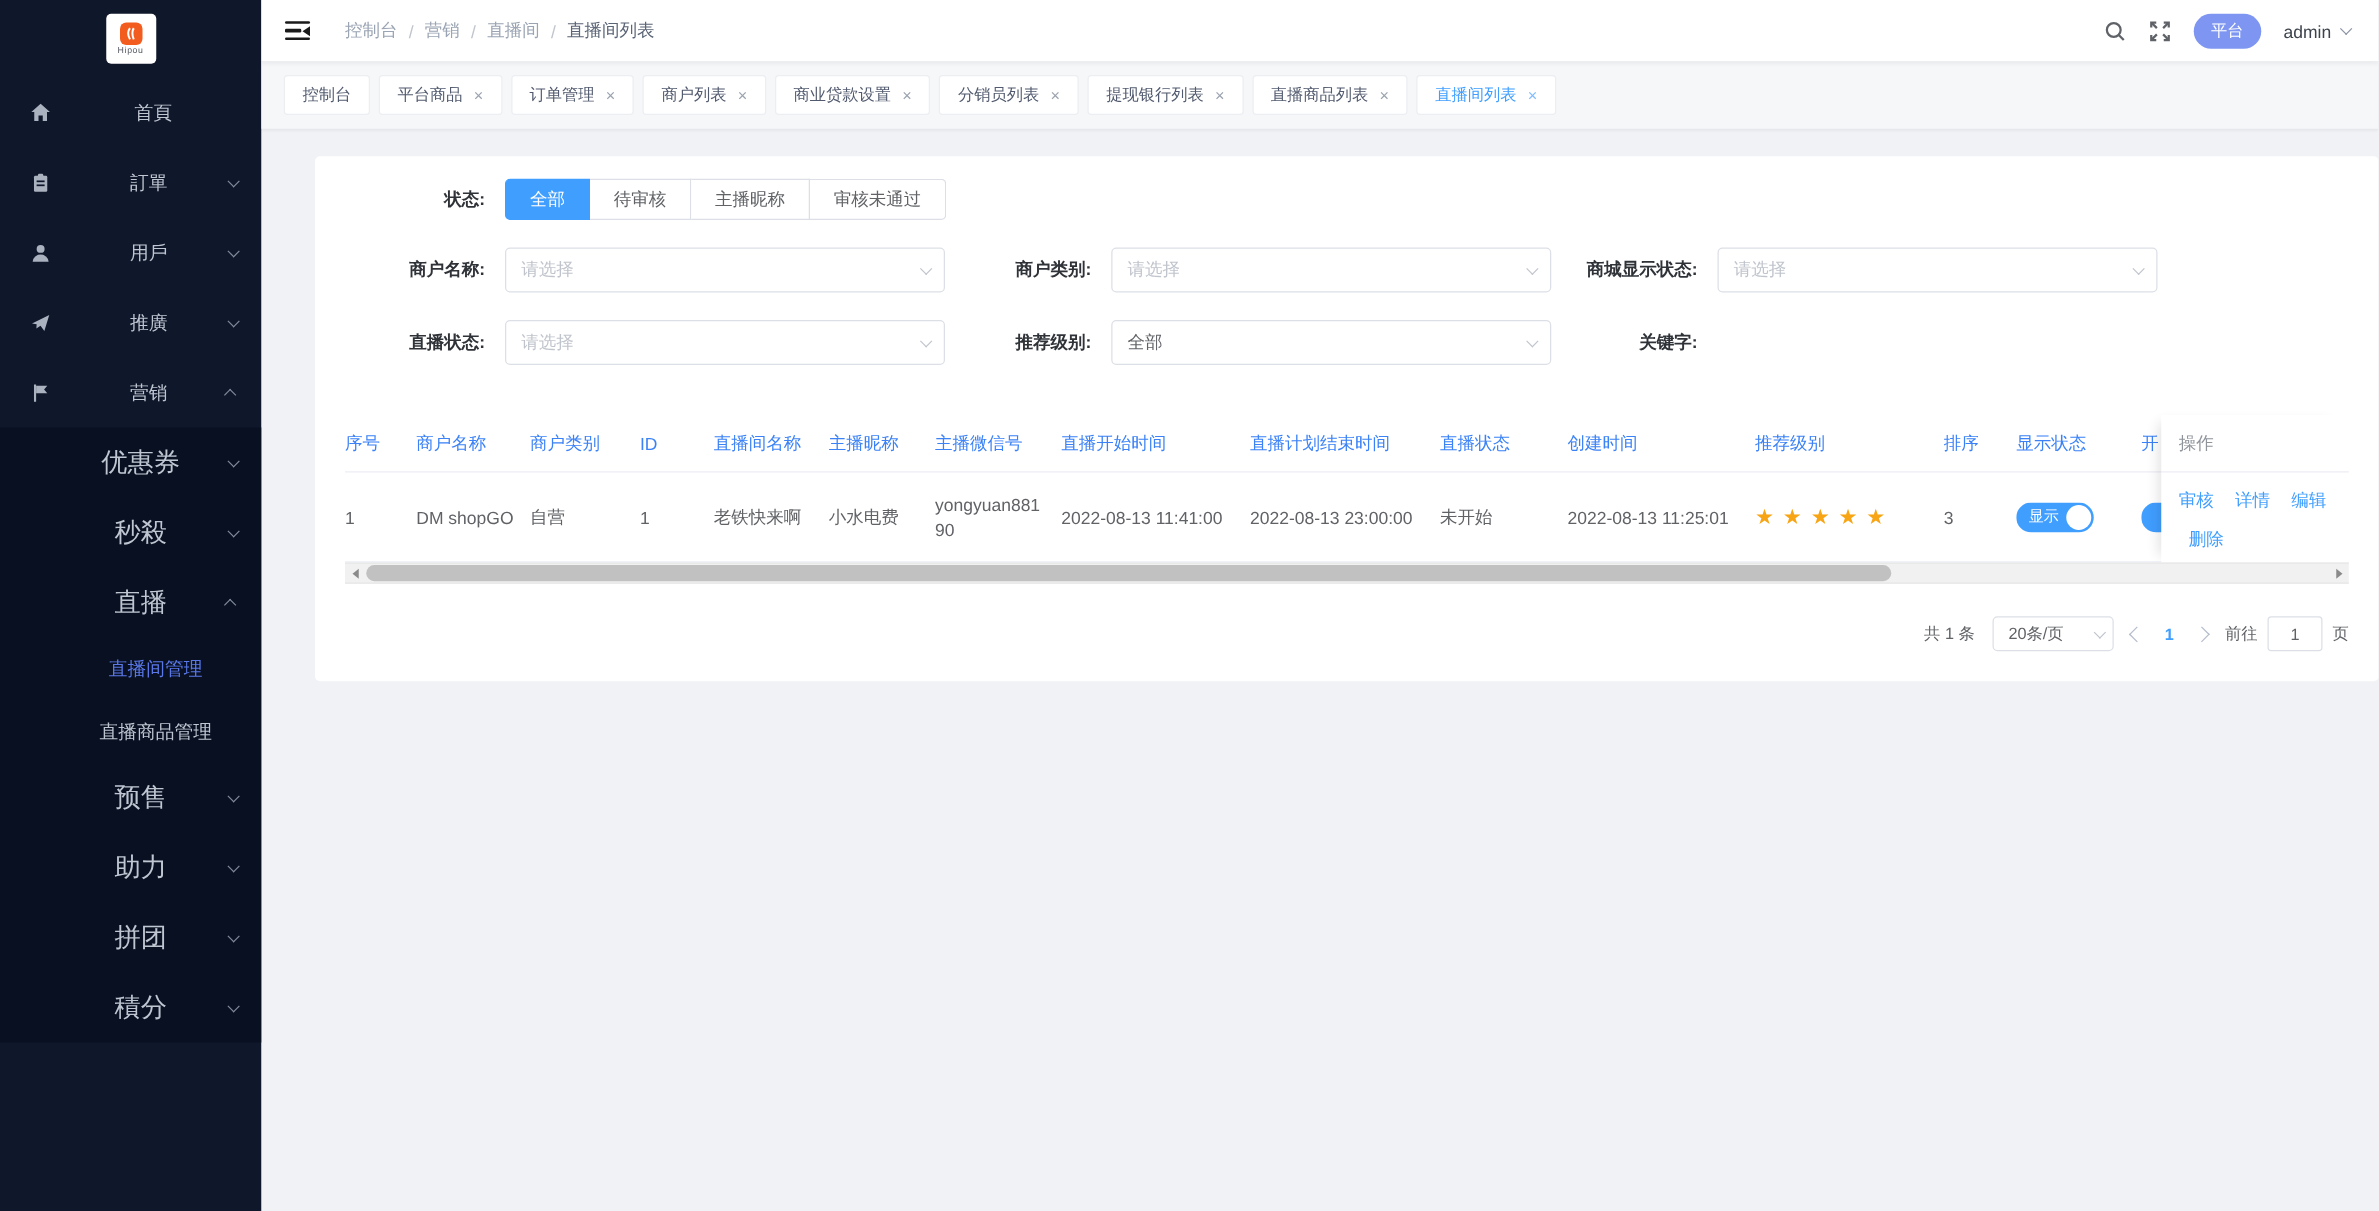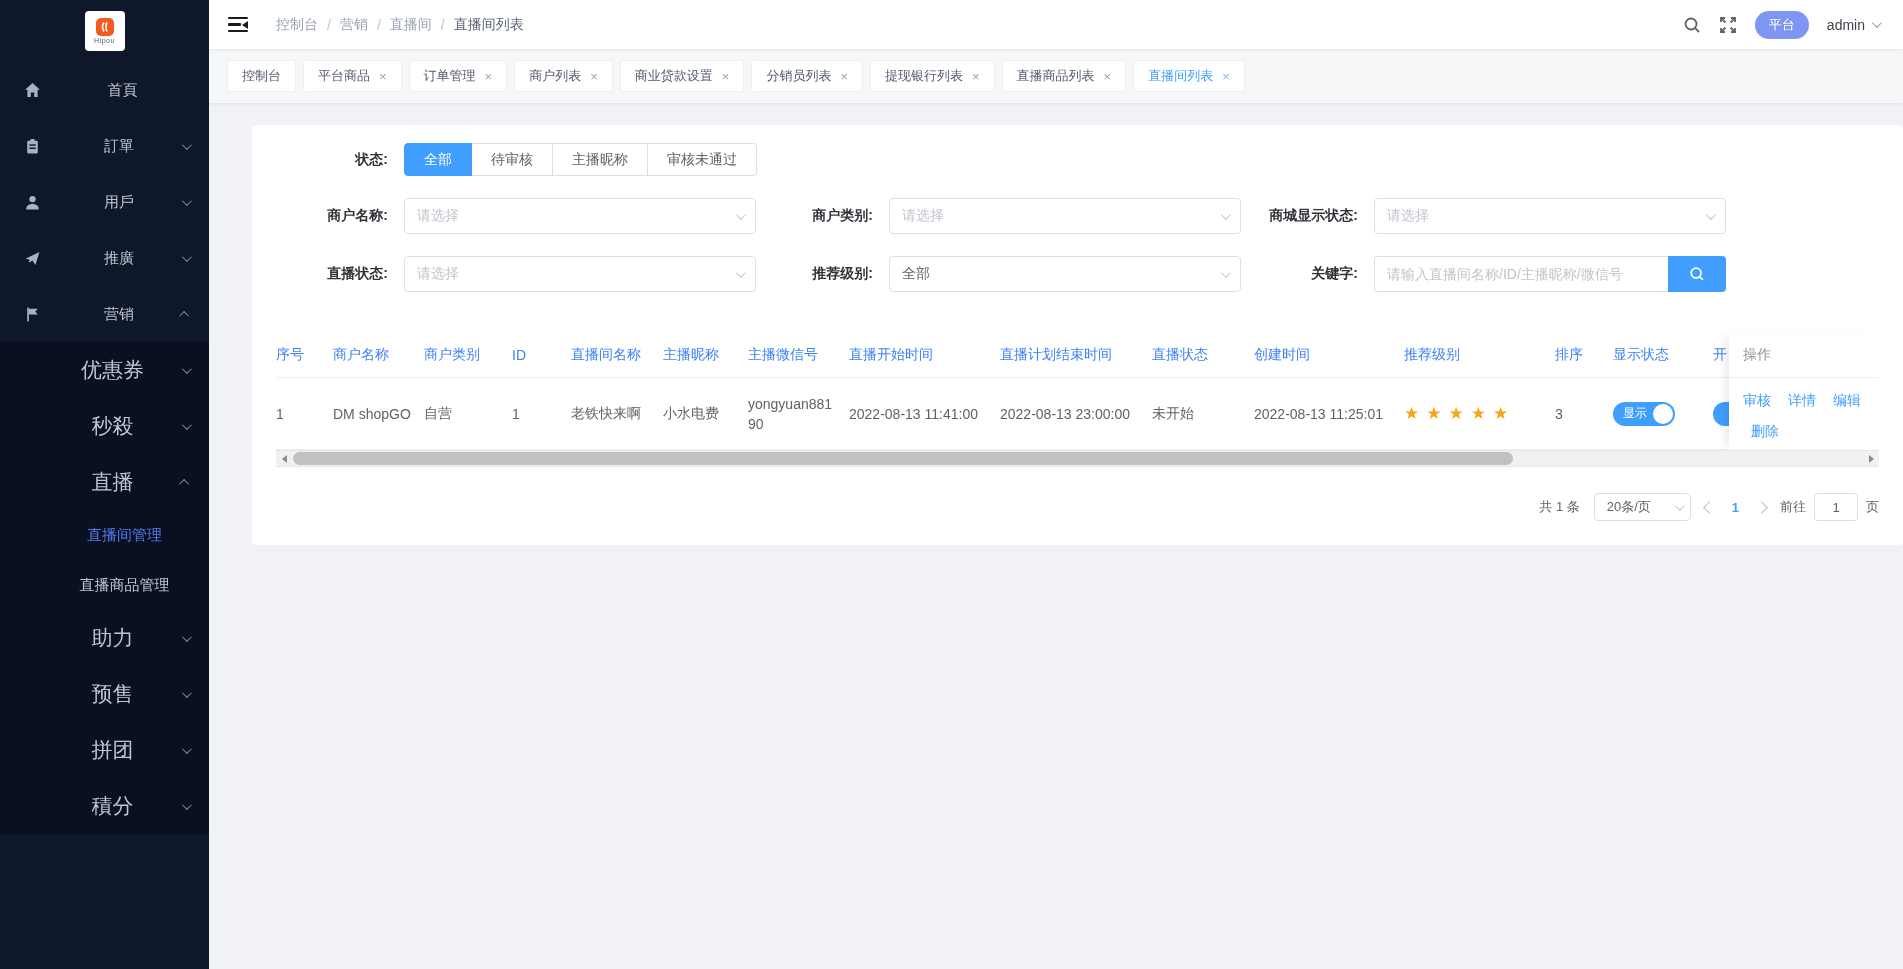--- a/index.html
+++ b/index.html
@@ -191,25 +191,25 @@
         <span class="slabel">直播</span>
         <span class="chev up"></span>
       </div>
       <div class="side-subsub active">
         <span class="slabel">直播间管理</span>
       </div>
       <div class="side-subsub">
         <span class="slabel">直播商品管理</span>
       </div>
       <div class="side-sub">
+        <span class="slabel">预售</span>
+        <span class="chev down"></span>
+      </div>
+      <div class="side-sub">
         <span class="slabel">助力</span>
-        <span class="chev down"></span>
-      </div>
-      <div class="side-sub">
-        <span class="slabel">预售</span>
         <span class="chev down"></span>
       </div>
       <div class="side-sub">
         <span class="slabel">拼团</span>
         <span class="chev down"></span>
       </div>
       <div class="side-sub">
         <span class="slabel">積分</span>
         <span class="chev down"></span>
       </div>
@@ -342,29 +342,20 @@
           </div>
           <div class="fgroup">
             <span class="flabel">推荐级别:</span>
             <div class="selectbox">
               <span class="sel-val filled">全部</span>
               <span class="sel-chev"></span>
             </div>
           </div>
           <div class="fgroup">
             <span class="flabel">关键字:</span>
-            <div class="kw-wrap">
-              <input class="kw-input" placeholder="请输入直播间名称/ID/主播昵称/微信号" style="">
-              <button class="kw-btn">
-                <svg viewBox="0 0 18 18">
-                    <circle cx="8" cy="8" r="5.5"></circle>
-                    <line x1="12.2" y1="12.2" x2="15.6" y2="15.6"></line>
-                  </svg>
-              </button>
-            </div>
           </div>
         </div>
 
         <div class="table-wrap">
           <div class="trow thead">
             <span class="tc" style="width:57px">序号</span>
             <span class="tc" style="width:91px">商户名称</span>
             <span class="tc" style="width:88px">商户类别</span>
             <span class="tc" style="width:59px">ID</span>
             <span class="tc" style="width:92px">直播间名称</span>

